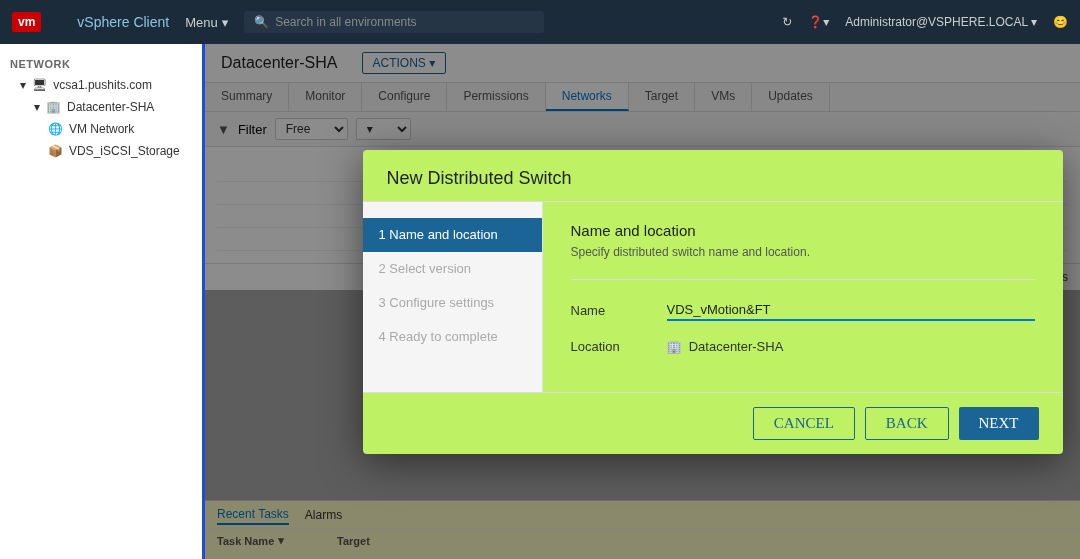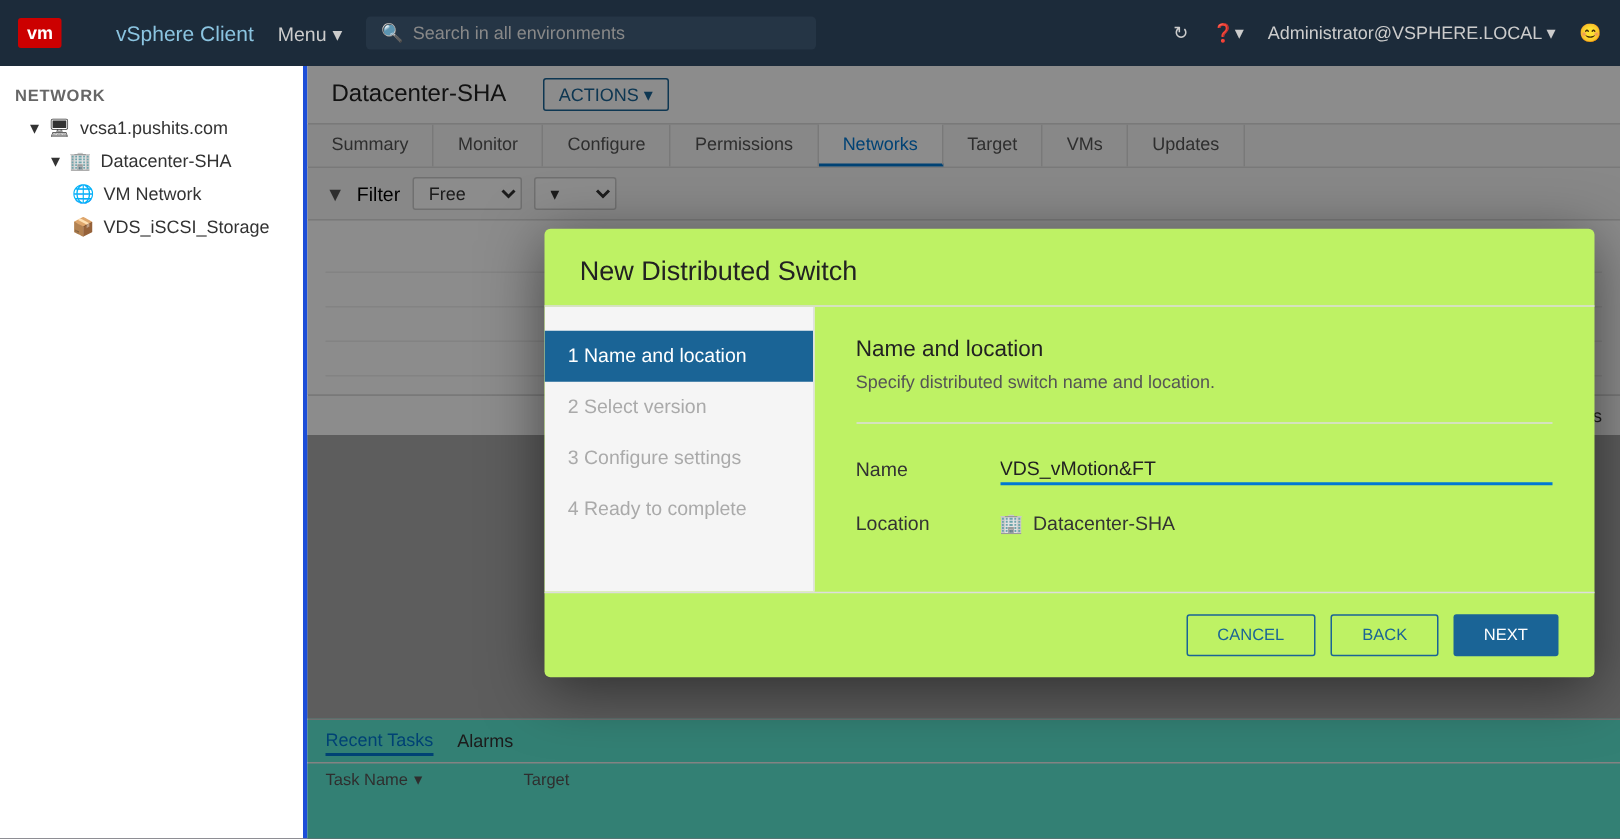--- a/index.html
+++ b/index.html
@@ -102,28 +102,28 @@
     .filter-select { border: 1px solid #ccc; border-radius: 2px; padding: 2px 20px 2px 6px; font-size: 12px; color: #333; background: #fff; }
     .export-bar { display: flex; align-items: center; justify-content: flex-end; gap: 12px; padding: 6px 12px; border-top: 1px solid #ddd; background: #fff; font-size: 12px; color: #333; }
     .export-btn { display: flex; align-items: center; gap: 4px; color: #0078d4; cursor: pointer; }
 
     
     .tasks-bar {
       position: absolute;
       bottom: 0;
       left: 0;
       right: 0;
-      height: 80px;
-      background: #5eead4;
+      height: 59px;
+      background: #fef9c3;
       border-top: 1px solid #ccc;
     }
     .tasks-header { display: flex; align-items: center; gap: 16px; padding: 4px 12px; border-bottom: 1px solid #eee; }
     .tasks-tab { font-size: 12px; color: #333; cursor: pointer; padding: 2px 0; }
     .tasks-tab.active { color: #0078d4; border-bottom: 2px solid #0078d4; }
-    .tasks-columns { display: flex; gap: 12px; padding: 4px 12px; font-size: 11px; color: #555; }
+    .tasks-columns { display: flex; gap: 0; padding: 4px 12px; font-size: 11px; color: #555; font-weight: bold; }
     .tasks-col { display: flex; align-items: center; gap: 4px; min-width: 120px; }
 
     
     .overlay {
       position: absolute;
       inset: 0;
       background: rgba(0,0,0,0.45);
       z-index: 10;
     }
 
@@ -226,25 +226,26 @@
     }
     .dialog-footer {
       padding: 14px 24px;
       display: flex;
       justify-content: flex-end;
       gap: 10px;
       border-top: 1px solid #ddd;
     }
     .btn {
       padding: 7px 20px;
-      font-size: 11px;
+      font-size: 15px;
       border-radius: 2px;
       cursor: pointer;
       font-weight: 500;
       border: none;
+      font-family: Liberation Serif, serif;
     }
     .btn-cancel {
       background: transparent;
       color: #1a6496;
       border: 1px solid #1a6496;
     }
     .btn-back {
       background: transparent;
       color: #1a6496;
       border: 1px solid #1a6496;

